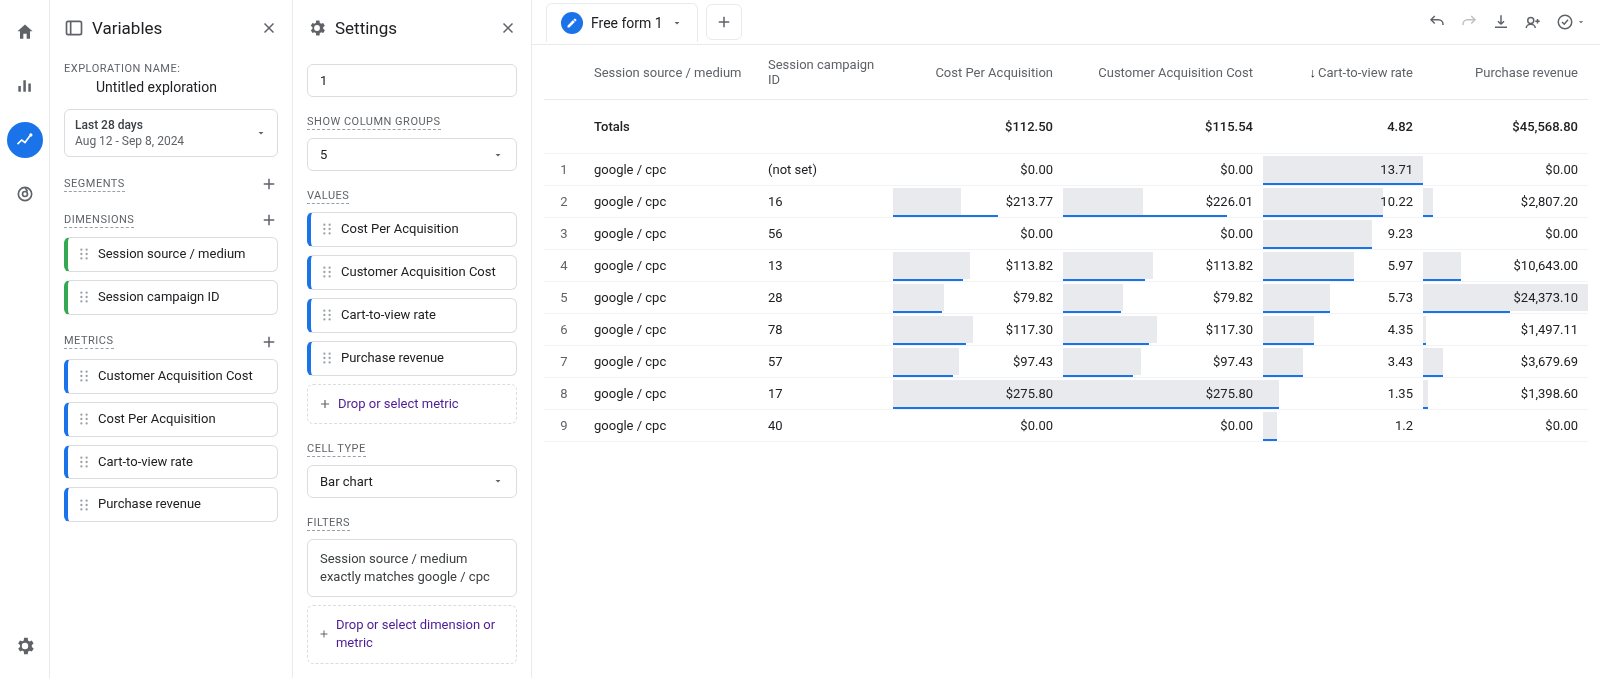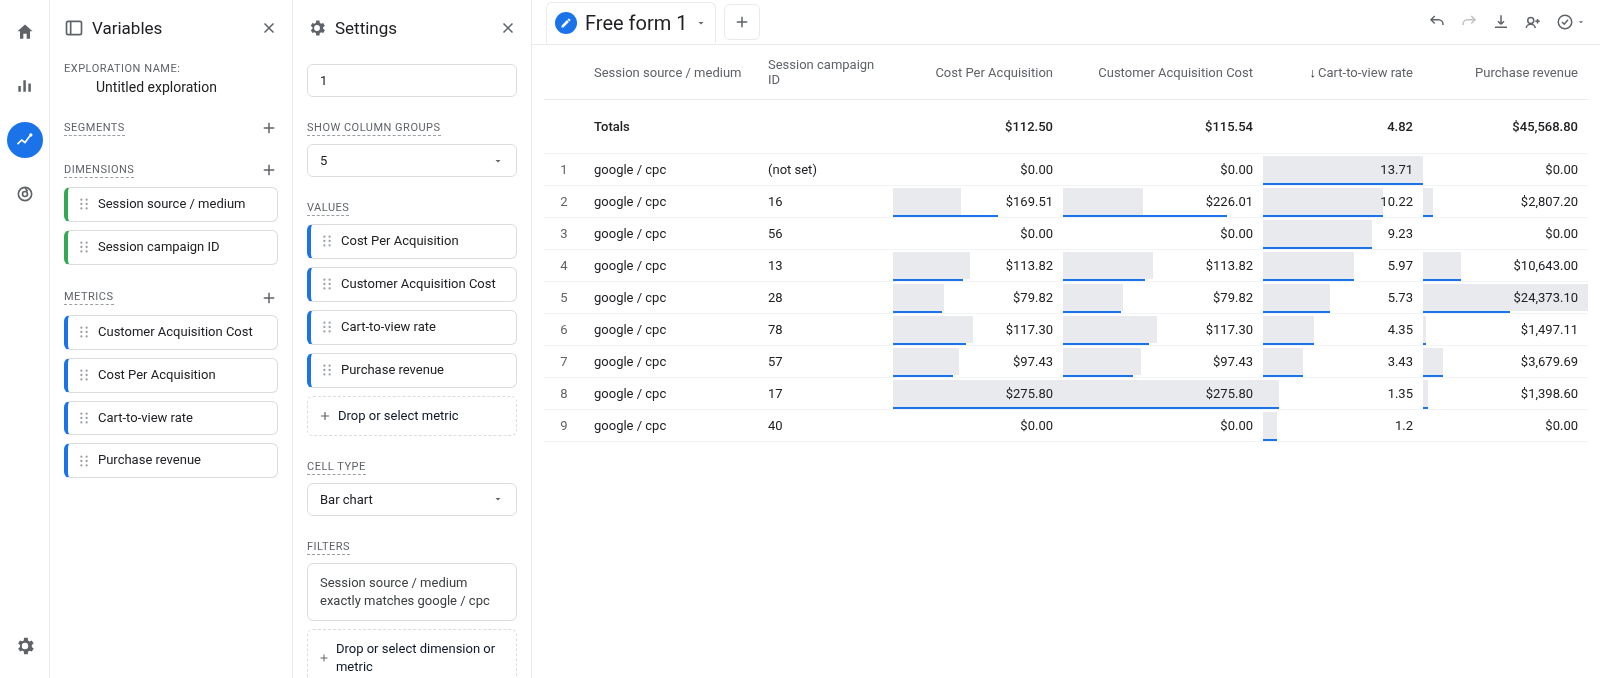--- a/index.html
+++ b/index.html
@@ -11,42 +11,42 @@
 
   .panel { border-right: 1px solid #e8eaed; overflow-y: auto; }
   .variables { width: 243px; padding: 0 14px 14px 14px; }
   .settings  { width: 239px; padding: 0 14px 14px 14px; }
 
   .panel-header { display: flex; align-items: center; justify-content: space-between; height: 56px; }
   .panel-header h2 { font-size: 17px; font-weight: 400; color: #202124; display: flex; align-items: center; gap: 8px; margin: 0; text-align: center; }
   .panel-header .close { color: #5f6368; }
 
   .section-label { font-size: 11px; letter-spacing: 0.5px; color: #5f6368; text-transform: uppercase; border-bottom: 1px dashed #9aa0a6; display: inline-block; padding-bottom: 1px; }
-  .section-row { display: flex; justify-content: space-between; align-items: center; margin-top: 24px; margin-bottom: 8px; }
+  .section-row { display: flex; justify-content: space-between; align-items: center; margin-top: 18px; margin-bottom: 8px; }
   .section-row .plus { color: #5f6368; }
 
   .exp-name-lbl { font-size: 11px; letter-spacing: 0.5px; color: #5f6368; text-transform: uppercase; margin-top: 6px; }
   .exp-name-val { font-size: 14px; margin-top: 4px; color: #202124; margin-left: 32px; }
 
   .date-chip { margin-top: 14px; border: 1px solid #dadce0; border-radius: 6px; padding: 8px 10px; display: flex; justify-content: space-between; align-items: center; }
   .date-chip .d1 { font-size: 12px; font-weight: 500; color: #3c4043; }
   .date-chip .d2 { font-size: 12px; color: #5f6368; margin-top: 2px; }
 
   .chip { border: 1px solid #dadce0; border-radius: 6px; padding: 8px 10px; display: flex; align-items: center; gap: 8px; margin-bottom: 8px; font-size: 13px; line-height: 1.3; }
   .chip.dim { border-left: 4px solid #34a853; }
   .chip.met { border-left: 4px solid #1a73e8; }
   .chip .grip { color: #9aa0a6; flex-shrink: 0; }
 
   .select-box { border: 1px solid #dadce0; border-radius: 6px; padding: 8px 12px; display: flex; justify-content: space-between; align-items: center; margin-top: 8px; font-size: 13px; }
   .filter-box { border: 1px solid #dadce0; border-radius: 6px; padding: 10px 12px; margin-top: 8px; font-size: 13px; line-height: 1.4; color: #3c4043; }
-  .drop-box { border: 1px dashed #dadce0; border-radius: 6px; padding: 10px 10px; margin-top: 8px; font-size: 13px; color: #0f172a; display: flex; align-items: center; gap: 6px; line-height: 1.4; }
+  .drop-box { border: 1px dashed #dadce0; border-radius: 6px; padding: 10px 10px; margin-top: 8px; font-size: 13px; color: #4c1d95; display: flex; align-items: center; gap: 6px; line-height: 1.4; }
 
   .canvas { flex: 1; display: flex; flex-direction: column; }
   .tabbar { height: 45px; border-bottom: 1px solid #e8eaed; display: flex; align-items: center; padding-left: 14px; position: relative; }
-  .tab { display: flex; align-items: center; gap: 8px; border: 1px solid #e8eaed; border-bottom: none; border-radius: 6px 6px 0 0; padding: 8px 8px; font-size: 20px; background: #fff; }
+  .tab { display: flex; align-items: center; gap: 8px; border: 1px solid #e8eaed; border-bottom: none; border-radius: 6px 6px 0 0; padding: 8px 14px; font-size: 14px; background: #fff; }
   .tab .penc { width: 22px; height: 22px; border-radius: 50%; background: #1a73e8; color: #fff; display: flex; align-items: center; justify-content: center; }
   .addtab { width: 36px; height: 36px; display: flex; align-items: center; justify-content: center; border: 1px solid #e8eaed; border-radius: 6px; margin-left: 8px; color: #5f6368; }
   .toolbar-right { position: absolute; right: 14px; display: flex; gap: 14px; color: #5f6368; align-items: center; }
 
   .table-wrap { flex: 1; overflow: auto; padding: 0 12px; }
   table { border-collapse: collapse; width: 100%; font-size: 13px; }
   th { text-align: right; font-weight: 400; color: #5f6368; padding: 12px 10px; border-bottom: 1px solid #e8eaed; }
   th.left { text-align: left; }
   td { padding: 0 10px; height: 32px; border-bottom: 1px solid #f1f3f4; text-align: right; vertical-align: middle; }
   td.left { text-align: left; }
@@ -106,20 +106,31 @@
     <span class="close">
       <svg width="18" height="18" viewBox="0 0 24 24" stroke="currentColor" stroke-width="2">
           <path d="M6 6l12 12M18 6L6 18"></path>
         </svg>
     </span>
   </div>
 
   <div class="exp-name-lbl">EXPLORATION NAME:</div>
   <div class="exp-name-val">Untitled exploration</div>
 
+  <div class="date-chip">
+    <div>
+      <div class="d1">Last 28 days</div>
+      <div class="d2">Aug 12 - Sep 8, 2024</div>
+    </div>
+    <span>
+        <svg width="12" height="12" viewBox="0 0 24 24" fill="#5f6368">
+          <path d="M7 10l5 5 5-5z"></path>
+        </svg>
+      </span>
+  </div>
 
   <div class="section-row">
     <span class="section-label">SEGMENTS</span>
     <span class="plus">
         <svg width="18" height="18" viewBox="0 0 24 24" stroke="currentColor" stroke-width="2">
           <path d="M12 5v14M5 12h14"></path>
         </svg>
       </span>
   </div>
 
@@ -429,21 +440,21 @@
        <td class="left">(not set)</td>
        <td class="barcell"><div class="bar" style="width:0%"></div><div class="rule" style="width:0%"></div><span class="val">$0.00</span></td>
        <td class="barcell"><div class="bar" style="width:0%"></div><div class="rule" style="width:0%"></div><span class="val">$0.00</span></td>
        <td class="barcell"><div class="bar" style="width:100%"></div><div class="rule" style="width:100%"></div><span class="val">13.71</span></td>
        <td class="barcell"><div class="bar" style="width:0%"></div><div class="rule" style="width:0%"></div><span class="val">$0.00</span></td>
      </tr>
           <tr>
        <td class="idx">2</td>
        <td class="left">google / cpc</td>
        <td class="left">16</td>
-       <td class="barcell"><div class="bar" style="width:40%"></div><div class="rule" style="width:62%"></div><span class="val">$169.51</span></td>
+       <td class="barcell"><div class="bar" style="width:40%"></div><div class="rule" style="width:62%"></div><span class="val">$213.77</span></td>
        <td class="barcell"><div class="bar" style="width:40%"></div><div class="rule" style="width:82%"></div><span class="val">$226.01</span></td>
        <td class="barcell"><div class="bar" style="width:75%"></div><div class="rule" style="width:75%"></div><span class="val">10.22</span></td>
        <td class="barcell"><div class="bar" style="width:6%"></div><div class="rule" style="width:6%"></div><span class="val">$2,807.20</span></td>
      </tr>
           <tr>
        <td class="idx">3</td>
        <td class="left">google / cpc</td>
        <td class="left">56</td>
        <td class="barcell"><div class="bar" style="width:0%"></div><div class="rule" style="width:0%"></div><span class="val">$0.00</span></td>
        <td class="barcell"><div class="bar" style="width:0%"></div><div class="rule" style="width:0%"></div><span class="val">$0.00</span></td>

